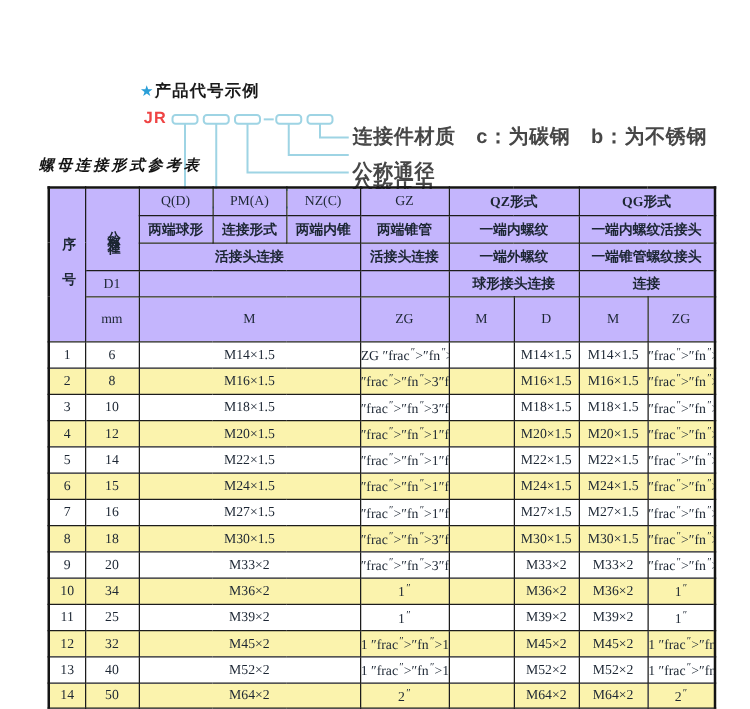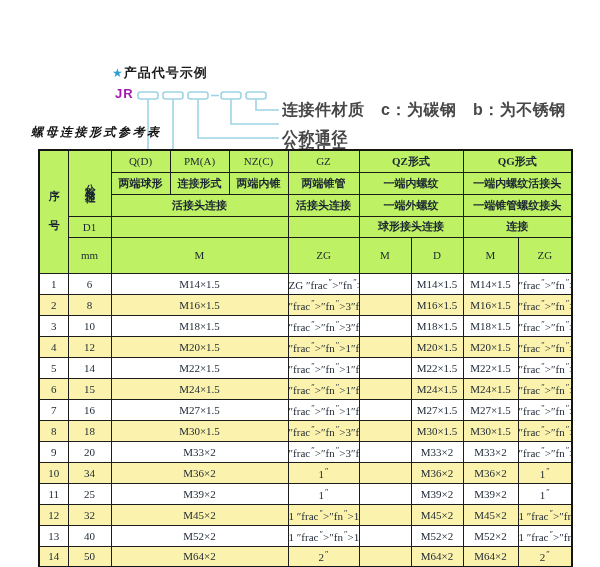--- a/index.html
+++ b/index.html
@@ -10,21 +10,21 @@
   }
   
   #diagram{position:absolute;left:0;top:0;width:600px;height:164px;margin-top:48px;}
   #diagram svg{position:absolute;left:0;top:0;pointer-events:none;}
   .diag-heading{
     position:absolute;left:112px;top:16px;font-size:13px;font-weight:bold;color:#1a1a1a;
     letter-spacing:1px;white-space:nowrap;
   }
   .diag-heading .star{color:#2a9fd8;font-size:12px;margin-right:1px;letter-spacing:0;}
   .code-prefix{
-    position:absolute;left:115px;top:38px;font-size:13px;font-weight:bold;color:#a21caf;
+    position:absolute;left:115px;top:38px;font-size:13px;font-weight:bold;color:#ef4444;
     letter-spacing:1px;
   }
   .code-label{
     position:absolute;left:282px;height:14px;line-height:14px;font-size:16px;
     font-weight:bold;color:#474747;white-space:nowrap;letter-spacing:0.5px;
   }
   
   .table-title{
     position:absolute;left:31px;top:124px;font-size:12px;font-weight:bold;font-style:italic;
     font-family:"Liberation Serif","DejaVu Serif",serif;color:#141414;letter-spacing:2.5px;
@@ -35,21 +35,21 @@
     position:absolute;left:38px;top:149px;width:533px;
     border-collapse:collapse;table-layout:fixed;
     font-family:"Liberation Serif","DejaVu Serif",serif;
     color:#1c2633;
   }
   table.ref th,table.ref td{
     border:1px solid #1c1c1c;text-align:center;vertical-align:middle;
     padding:0;font-size:11px;overflow:hidden;white-space:nowrap;
   }
   table.ref{border:2px solid #141414;}
-  table.ref thead th{background:#bef264;font-weight:normal;font-family:Liberation Serif, serif;}
+  table.ref thead th{background:#c4b5fd;font-weight:normal;font-family:Liberation Serif, serif;}
   table.ref thead th.cn{font-weight:bold;font-size:11px;margin-top:36px;}
   tr.hr1,tr.hr2,tr.hr3{height:22px;}
   tr.hr4{height:21px;}
   tr.hr5{height:36px;}
   table.ref tbody tr{height:21px;background:#ffffff;}
   table.ref tbody tr.alt{background:#fbf3ad;}
   table.ref tbody tr.alt td{background:#fbf3ad;}
   .vtext{
     writing-mode:vertical-rl;text-orientation:upright;display:inline-block;
     line-height:1;font-weight:bold;

